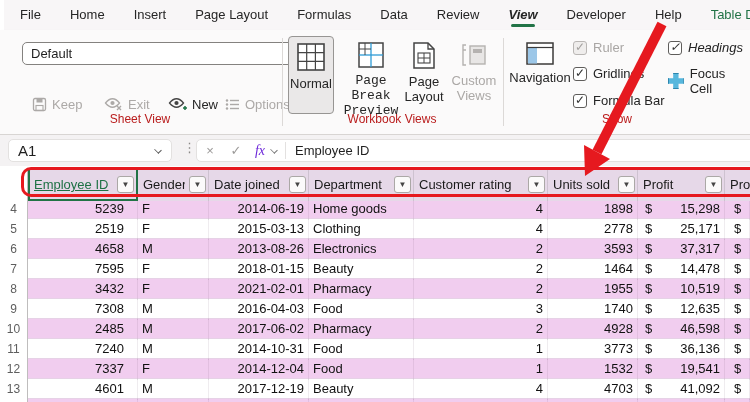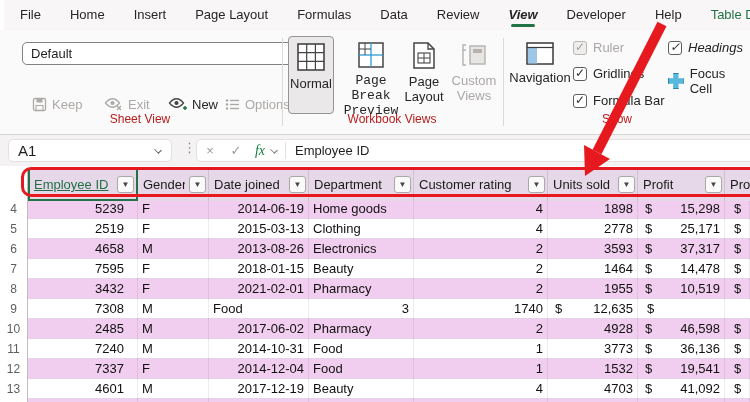--- a/index.html
+++ b/index.html
@@ -55,21 +55,21 @@
   
   .fbar { position:absolute; top:135px; left:0; width:750px; height:31px; background:#F4F2F3; }
   .namebox { position:absolute; left:8px; top:4px; width:164px; height:23px; background:#fff;
     border:1px solid #E3E1E0; border-radius:5px; font-size:15px; color:#1f1f1f; line-height:21px; padding-left:9px; }
   .namebox .chev { position:absolute; right:10px; top:7px; width:6px; height:6px; border-right:1.3px solid #555;
     border-bottom:1.3px solid #555; transform:rotate(45deg) scale(1,.8); }
   .fdots { position:absolute; left:183px; top:5px; font-size:13px; color:#8a8886; letter-spacing:0; }
   .fwrap { position:absolute; left:196px; top:4px; width:560px; height:23px; background:#fff;
     border:1px solid #E3E1E0; border-radius:5px; display:flex; align-items:center; font-size:13px; color:#1f1f1f; }
   .fico { color:#9B9998; width:26px; text-align:center; font-size:13px; }
-  .fx { font-family:"Liberation Serif", serif; font-style:italic; font-size:14px; color:#15803d;
+  .fx { font-family:"Liberation Serif", serif; font-style:italic; font-size:14px; color:#6d28d9;
     width:22px; text-align:center; }
   .fchev { width:6px; height:6px; border-right:1.2px solid #777; border-bottom:1.2px solid #777;
     transform:rotate(45deg) scale(1,.8); margin:0 8px 2px 0; }
   .fsep { width:1px; height:17px; background:#E3E1E0; margin-right:9px; }
 
   
   .grid { position:absolute; top:166px; left:0; width:750px; height:236px; background:#fff; overflow:hidden; }
   .grow { display:grid; grid-template-columns:28px 110px 71px 100px 105px 134px 90px 87px 1fr;
     font-size:13px; color:#111; }
   .grow.header { height:31px; line-height:29px; margin-top:2px; }
@@ -354,20 +354,21 @@
           <span>$</span>
           <span>10,519</span>
         </div>
       <div class="c cur">$</div>
     </div>
 
     <div class="grow r">
       <div class="rn">9</div>
       <div class="c id">7308</div>
       <div class="c">M</div>
+      <div class="c num">2016-04-03</div>
       <div class="c">Food</div>
       <div class="c num">3</div>
       <div class="c num">1740</div>
       <div class="c money">
           <span>$</span>
           <span>12,635</span>
         </div>
       <div class="c cur">$</div>
     </div>
 

